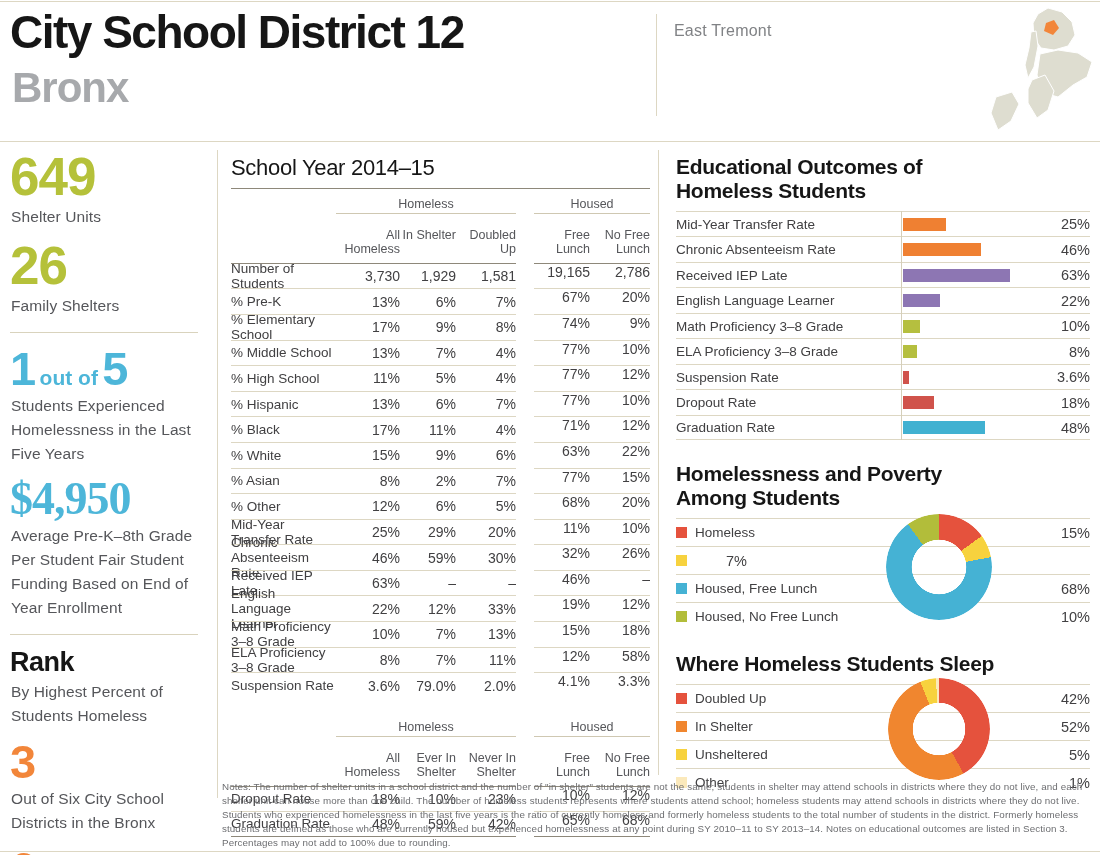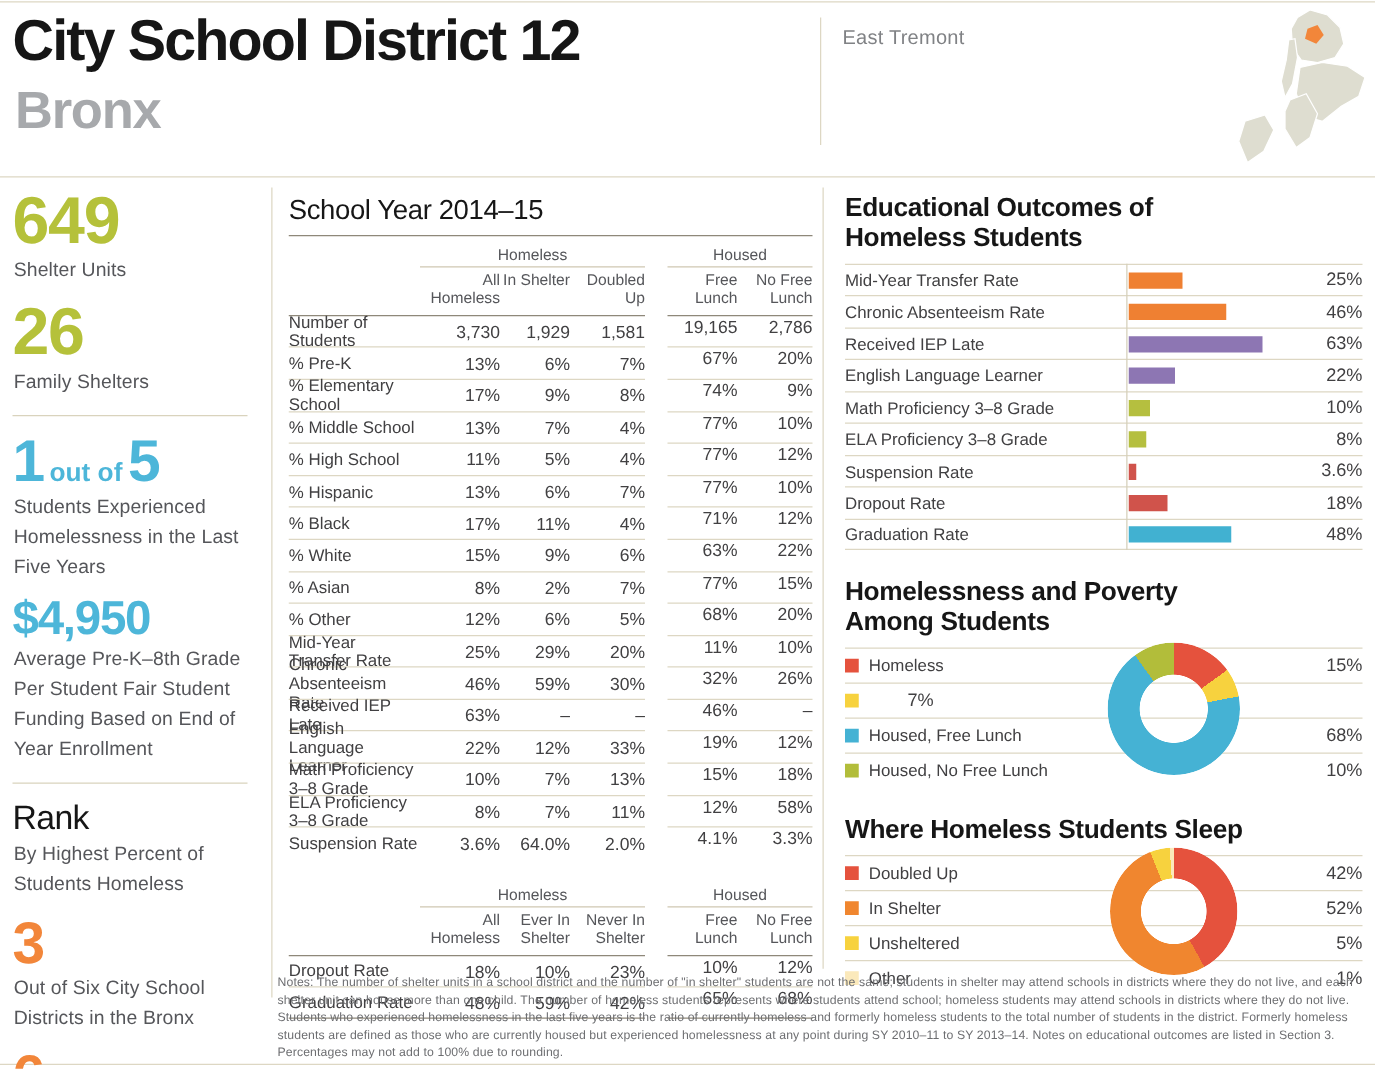--- a/index.html
+++ b/index.html
@@ -26,36 +26,36 @@
   .page-subtitle{position:absolute;left:12px;top:64px;font-size:42px;font-weight:bold;color:var(--hdr-gray);letter-spacing:-1px;}
   .neighborhood{position:absolute;left:674px;top:22px;font-size:16px;color:#808285;letter-spacing:.2px;}
   .map-box{position:absolute;left:988px;top:4px;width:108px;height:132px;}
 
   
   .sidebar{position:absolute;left:10px;top:150px;width:190px;}
   .big-num{font-weight:bold;letter-spacing:-1px;line-height:1.0;}
   .olive{color:#b5c13a;} .blue{color:#4db6d9;} .orange-num{color:#f2863a;}
   .big-52{font-size:53px;}
   .big-46{font-size:47px;}
-  .big-42{font-size:38px;}
+  .big-42{font-size:46px;font-family:Liberation Serif, serif;}
   .stat-label{font-size:15.5px;color:var(--gray);line-height:1.55;margin:2px 0 10px 1px;letter-spacing:.1px;}
   .sb-div{height:1px;background:#d9d3bd;width:188px;margin:14px 0 12px;}
   .ratio-mid{font-size:21px;font-weight:bold;letter-spacing:0;}
-  .rank-h{font-size:27px;font-weight:normal;color:#161616;letter-spacing:-.5px;margin-bottom:2px;}
+  .rank-h{font-size:27px;font-weight:bold;color:#161616;letter-spacing:-.5px;margin-bottom:2px;}
 
   
   .middle{position:absolute;left:231px;top:155px;width:419px;}
   .sec-title{font-size:22px;font-weight:normal;color:#161616;letter-spacing:-.3px;}
   .title-rule{height:1px;background:var(--strong-line);margin-top:7px;}
   .ghead{display:flex;font-size:12.5px;color:var(--gray);margin-top:8px;}
   .ghead .pad{flex:1;}
   .grp{text-align:center;border-bottom:1px solid var(--mid-line);padding-bottom:2px;}
   .grp.homeless{width:180px;}
   .grp.housed{width:116px;margin-left:18px;}
-  .subhead{display:flex;font-size:12.5px;color:var(--gray);line-height:1.15;margin-top:3px;padding-bottom:6px;}
+  .subhead{display:flex;font-size:12.5px;color:var(--gray);line-height:1.15;margin-top:14px;padding-bottom:6px;}
   .subhead .pad{flex:1;}
   .subhead span{display:inline-block;text-align:right;}
   .c1{width:64px;} .c2{width:56px;} .c3{width:60px;} .c4{width:56px;} .c5{width:60px;}
   .gap{width:18px;}
   .trow{display:flex;font-size:13.5px;color:var(--txt);}
   .trow .seg1{flex:1;display:flex;align-items:center;border-top:1px solid var(--beige-line);height:25.6px;}
   .trow .seg2{width:116px;margin-left:18px;display:flex;align-items:flex-start;border-top:1px solid var(--beige-line);height:25.6px;}
   .trow.strong-top .seg1,.trow.strong-top .seg2{border-top-color:var(--strong-line);}
   .trow.strong-bottom .seg1,.trow.strong-bottom .seg2{border-bottom:1px solid var(--strong-line);}
   .trow .rlabel{flex:1;text-align:left;}
@@ -362,21 +362,21 @@
         </div>
         <div class="seg2">
           <span class="val c4">12%</span>
           <span class="val c5">58%</span>
         </div>
       </div>
       <div class="trow">
         <div class="seg1">
           <span class="rlabel">Suspension Rate</span>
           <span class="val c1">3.6%</span>
-          <span class="val c2">64.0%</span>
+          <span class="val c2">79.0%</span>
           <span class="val c3">2.0%</span>
         </div>
         <div class="seg2">
           <span class="val c4">4.1%</span>
           <span class="val c5">3.3%</span>
         </div>
       </div>
     </div>
 
   <div class="t2-space"></div>

